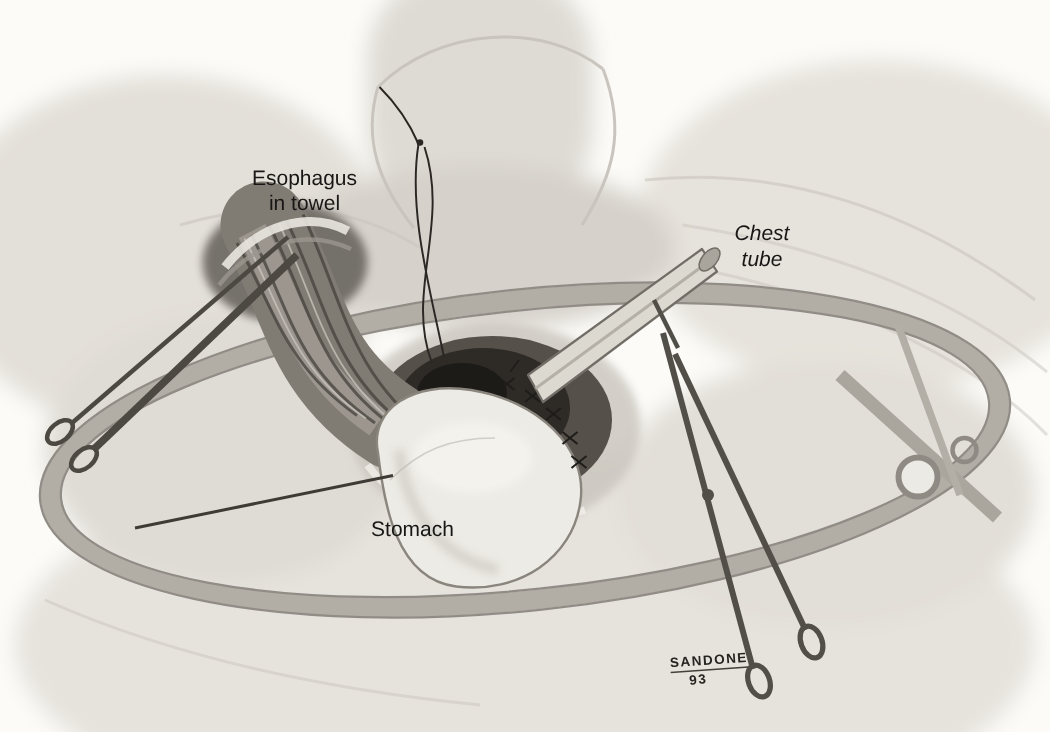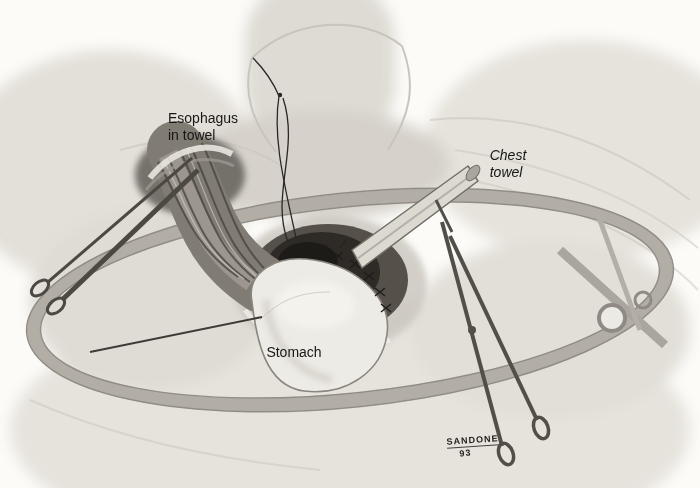--- a/index.html
+++ b/index.html
@@ -9,20 +9,21 @@
     overflow:hidden;
     background:#fcfbf8;
     font-family:"Liberation Sans", sans-serif;
   }
   #figure svg{position:absolute;left:0;top:0;}
   .label{
     position:absolute;
     color:#181715;
     font-size:14px;
     line-height:17px;
+    text-align:center;
     transform:translateX(-50%);
     white-space:nowrap;
   }
   .label span{display:block;}
   .sig{
     position:absolute;
     left:447px;top:435px;
     color:#262420;
     font-size:9px;
     font-weight:bold;
@@ -164,24 +165,24 @@
     <line x1="90" y1="352" x2="262" y2="317" stroke="#3e3a35" stroke-width="2"></line>
   </svg>
 
   <div class="label" style="left:203px;top:110px;">
     <span>Esophagus</span>
     <span>in towel</span>
   </div>
 
   <div class="label" style="left:508px;top:147px;font-style:italic;">
     <span>Chest</span>
-    <span>towel</span>
+    <span>tube</span>
   </div>
 
-  <div class="label" style="left:294px;top:344px;">
+  <div class="label" style="left:275px;top:344px;">
     <span>Stomach</span>
   </div>
 
   <div class="sig">
     <span class="name">SANDONE</span>
     <span class="year">93</span>
   </div>
 
 </div>
 

